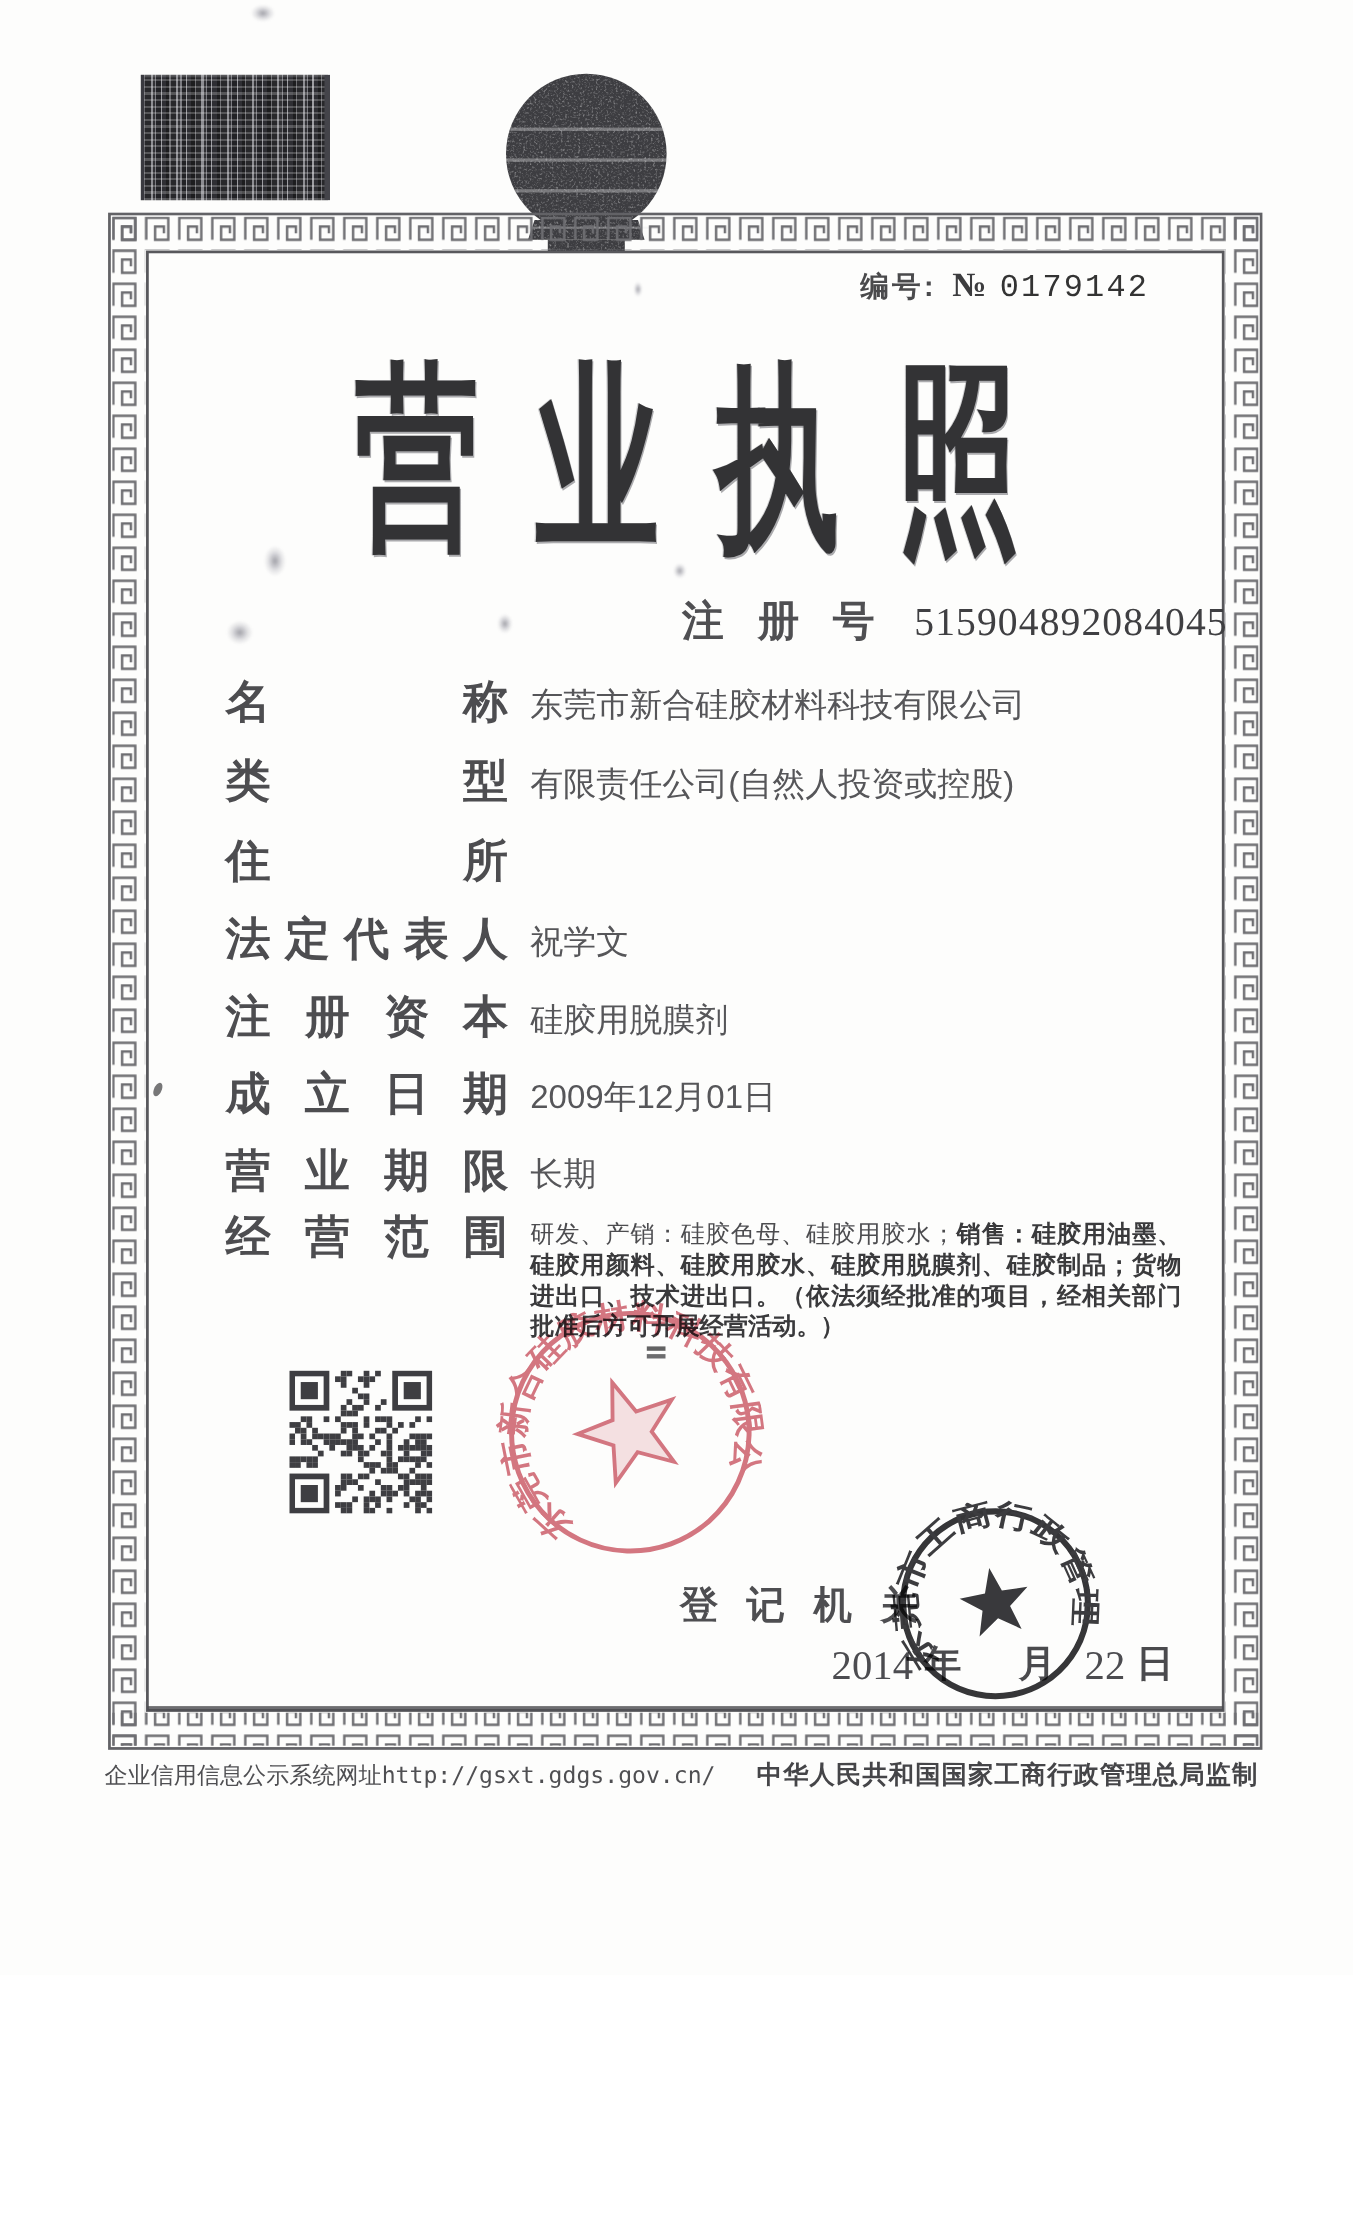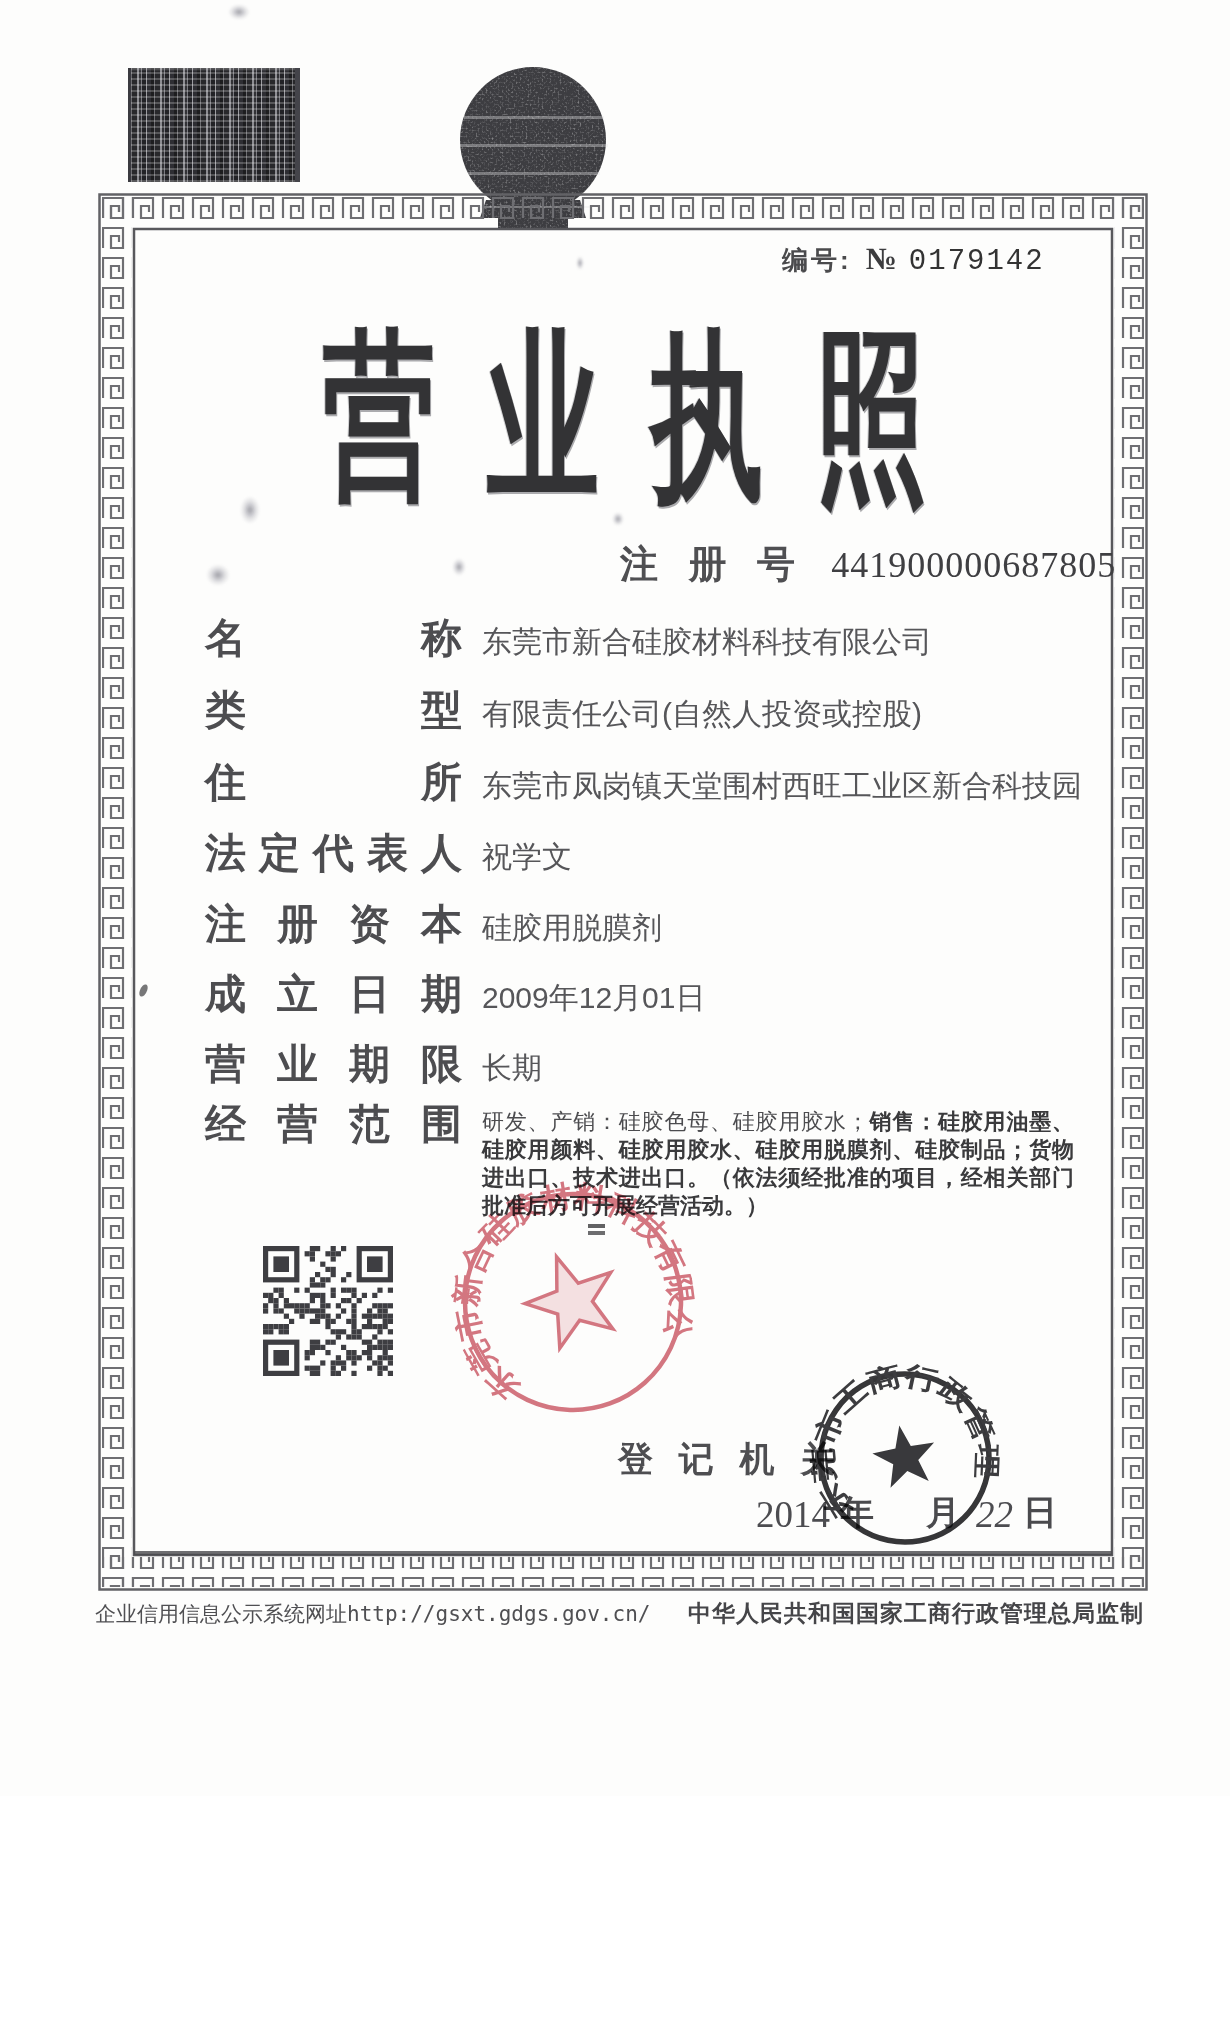--- a/index.html
+++ b/index.html
@@ -36,21 +36,21 @@
   .val{margin-left:20px;font-size:30px;color:#565659;line-height:1.15;padding-top:7px;white-space:nowrap;}
   .scope{width:592px;font-size:22px;line-height:28px;color:#4c4c4f;text-align:justify;white-space:normal;padding-top:4px;}
   .scope .dark{color:#3a3a3c;font-weight:700;}
 
   
   .registry{position:absolute;left:618px;top:1436px;font-size:35px;font-weight:700;letter-spacing:8px;color:#4e4e51;}
   .dateline{position:absolute;left:756px;top:1490px;display:flex;align-items:flex-end;color:#4a4a4d;}
   .dateline .num{font-family:"Liberation Serif",serif;font-size:37px;color:#4c4c50;}
   .dateline .u{font-size:34px;font-weight:700;margin-left:10px;}
   .dateline .gapm{margin-left:52px;}
-  .dateline .day{margin-left:16px;font-style:italic;}
+  .dateline .day{margin-left:26px;}
   .footer-left{position:absolute;left:95px;top:1600px;font-family:"DejaVu Sans Mono",monospace;font-size:21px;color:#4f4f52;}
   .footer-right{position:absolute;left:688px;top:1598px;font-size:23px;font-weight:600;color:#454548;letter-spacing:1px;}
 
   
   .stamp{position:absolute;mix-blend-mode:multiply;}
   .red-stamp{left:453px;top:1182px;transform:rotate(-20deg);opacity:.88;}
   .black-stamp{left:810px;top:1363px;transform:rotate(-10deg);opacity:.92;}
 
   
   .spot{position:absolute;border-radius:50%;filter:blur(1.2px);
@@ -122,21 +122,21 @@
 
   <div class="title">
     <span>营</span>
     <span>业</span>
     <span>执</span>
     <span>照</span>
   </div>
 
   <div class="regno">
     <span class="lab">注 册 号</span>
-    <span class="val">441900000687805</span>
+    <span class="val">515904892084045</span>
   </div>
 
   <div class="row" style="top:618px;">
     <div class="lbl">
         <span>名</span>
         <span>称</span>
       </div>
     <div class="val">东莞市新合硅胶材料科技有限公司</div>
   </div>
   <div class="row" style="top:690px;">
@@ -144,21 +144,20 @@
         <span>类</span>
         <span>型</span>
       </div>
     <div class="val">有限责任公司(自然人投资或控股)</div>
   </div>
   <div class="row" style="top:762px;">
     <div class="lbl">
         <span>住</span>
         <span>所</span>
       </div>
-    <div class="val">东莞市凤岗镇天堂围村西旺工业区新合科技园</div>
   </div>
   <div class="row" style="top:833px;">
     <div class="lbl">
         <span>法</span>
         <span>定</span>
         <span>代</span>
         <span>表</span>
         <span>人</span>
       </div>
     <div class="val">祝学文</div>

